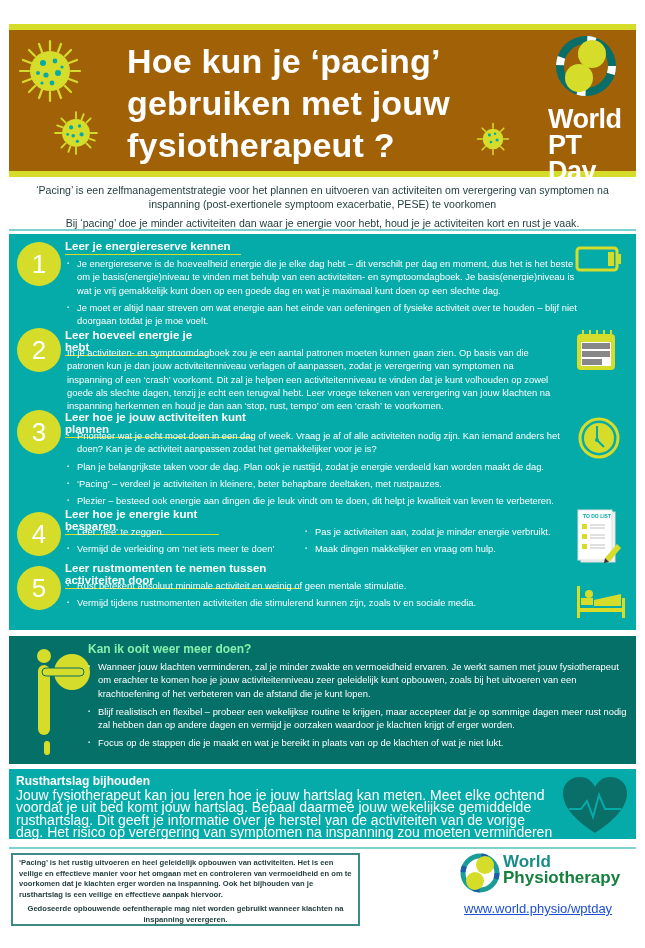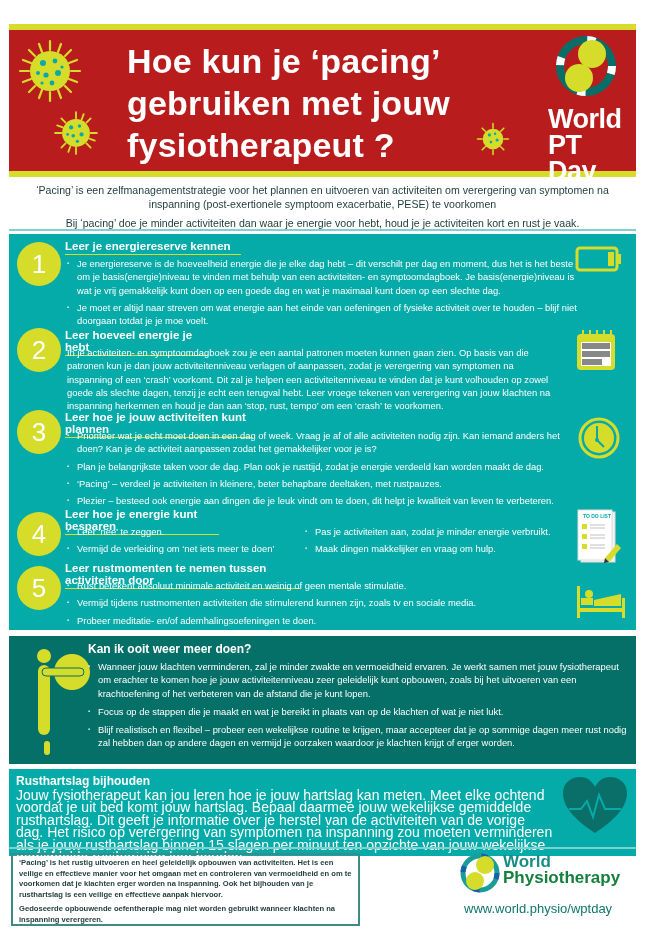--- a/index.html
+++ b/index.html
@@ -1,19 +1,19 @@
 <!DOCTYPE html>
 <html><head>
 <meta charset="utf-8">
 <style>
   * { margin:0; padding:0; box-sizing:border-box; }
   html, body { width:645px; height:948px; background:#ffffff; overflow:hidden; }
   body { font-family:"Liberation Sans", sans-serif; color:#1f3b3a; position:relative; }
 
-  .header { position:absolute; left:9px; top:24px; width:627px; height:153px; background:#b91c1c; border-top:6px solid #d6dc2a; border-bottom:6px solid #d6dc2a; }
+  .header { position:absolute; left:9px; top:24px; width:627px; height:153px; background:#a16207; border-top:6px solid #d6dc2a; border-bottom:6px solid #d6dc2a; }
   .title { position:absolute; left:118px; top:10px; width:400px; color:#fff; font-weight:bold; font-size:34px; line-height:42px; letter-spacing:0.2px; }
   .virus { position:absolute; }
   .logo-pt { position:absolute; right:8px; top:6px; width:80px; text-align:left; color:#fff; }
   .logo-pt .knot { width:60px; height:60px; margin-left:8px; }
   .logo-pt .w1 { font-weight:bold; font-size:27px; line-height:26px; margin-top:6px; letter-spacing:-0.5px; }
   .logo-pt .w2 { font-size:27px; line-height:26px; }
 
   .intro { position:absolute; left:12px; top:183px; width:621px; text-align:center; font-size:10.6px; line-height:14px; color:#1e3b39; }
   .intro p { margin-bottom:5px;text-align:center; }
   .rule { position:absolute; left:9px; top:229px; width:627px; height:2px; background:#7fd1cf; }
@@ -21,40 +21,40 @@
   .steps { position:absolute; left:9px; top:234px; width:627px; height:396px; background:#05aba9; }
   .step-num { position:absolute; width:44px; height:44px; border-radius:50%; background:#d6dc2a; color:#fff; font-size:26px; line-height:44px; text-align:center; }
   .step-title { position:absolute; color:#fff; font-weight:bold; font-size:11.5px; padding-bottom:2px; border-bottom:1.5px solid #d6dc2a; }
   .step-body { position:absolute; color:#fff; font-size:9.4px; line-height:13.3px; }
   .step-body ul { list-style:none; }
   .step-body li { position:relative; padding-left:10px; margin-bottom:4px; }
   .step-body li::before { content:"▪"; position:absolute; left:0; top:0; font-size:6px; color:#cfeeed; }
   .icon-abs { position:absolute; }
 
   .more { position:absolute; left:9px; top:636px; width:627px; height:128px; background:#057068; }
-  .more .h { position:absolute; left:79px; top:6px; color:#ffffff; font-weight:bold; font-size:12px; }
+  .more .h { position:absolute; left:79px; top:6px; color:#86efac; font-weight:bold; font-size:12px; }
   .more .b { position:absolute; left:79px; top:24px; width:540px; color:#fff; font-size:9.4px; line-height:13.3px; }
   .more li { list-style:none; position:relative; padding-left:10px; margin-bottom:5px; }
   .more li::before { content:"▪"; position:absolute; left:0; top:0; font-size:6px; color:#cfeeed; }
 
-  .hr { position:absolute; left:9px; top:769px; width:627px; height:87px; background:#05aba9; }
+  .hr { position:absolute; left:9px; top:769px; width:627px; height:70px; background:#05aba9; }
   .hr .h { position:absolute; left:7px; top:5px; color:#fff; font-weight:bold; font-size:12px; }
   .hr .b { position:absolute; left:7px; top:20px; width:540px; color:#fff; font-size:14px; line-height:12.4px; }
 
   .rule2 { position:absolute; left:9px; top:847px; width:627px; height:2px; background:#7fd1cf; }
 
   .note { position:absolute; left:11px; top:853px; width:349px; height:73px; border:2px solid #3d8a86; padding:3px 6px; font-size:7.6px; line-height:10.6px; color:#1e3b39; }
   .note p { margin-bottom:4px;font-weight:bold; }
-  .note .bold { font-weight:bold; }
+  .note .bold { font-weight:bold;text-align:center; }
 
   .wp { position:absolute; left:460px; top:851px; width:180px; height:70px; }
   .wp .knot { position:absolute; left:0; top:2px; width:40px; height:40px; }
   .wp .name { position:absolute; left:43px; top:3px; color:#1a8c88; font-weight:bold; font-size:17px; line-height:16px; }
   .wp .name span { color:#15803d;margin-top:46px; }
-  .wp .url { position:absolute; left:4px; top:50px; color:#0f766e; font-size:13px; }
+  .wp .url { position:absolute; left:4px; top:50px; color:#1d4ed8; font-size:13px;text-decoration:underline; }
 </style>
 </head>
 <body>
 
 <div class="header">
   <svg class="virus" style="left:8px;top:8px" width="66" height="66" viewBox="-33 -33 66 66">
     <g stroke="#d6dc2a" stroke-width="2.2" stroke-linecap="round">
       <line x1="0" y1="-21" x2="0" y2="-30"></line>
         <line x1="0" y1="21" x2="0" y2="30"></line>
       <line x1="-21" y1="0" x2="-30" y2="0"></line>
@@ -239,21 +239,20 @@
     <path d="M30 50 L42 36 L46 40 L34 54 Z" fill="#d6dc2a"></path>
     <path d="M30 50 L34 54 L29 55 Z" fill="#333"></path>
   </svg>
 
   <div class="step-num" style="left:8px;top:332px">5</div>
   <div class="step-title" style="left:56px;top:328px;width:235px">Leer rustmomenten te nemen tussen activiteiten door</div>
   <div class="step-body" style="left:58px;top:345px;width:500px">
     <ul>
       <li>Rust betekent absoluut minimale activiteit en weinig of geen mentale stimulatie.</li>
       <li>Vermijd tijdens rustmomenten activiteiten die stimulerend kunnen zijn, zoals tv en sociale media.</li>
-      <li>Probeer meditatie- en/of ademhalingsoefeningen te doen.</li>
     </ul>
   </div>
   <svg class="icon-abs" style="left:566px;top:346px" width="52" height="40" viewBox="0 0 52 40">
     <rect x="2" y="6" width="3" height="32" fill="#d6dc2a"></rect>
     <rect x="47" y="18" width="3" height="20" fill="#d6dc2a"></rect>
     <rect x="2" y="28" width="48" height="4" fill="#d6dc2a"></rect>
     <rect x="6" y="18" width="12" height="7" fill="#d6dc2a"></rect>
     <circle cx="14" cy="14" r="4" fill="#d6dc2a"></circle>
     <path d="M19 20 L46 14 L46 26 L19 26 Z" fill="#d6dc2a"></path>
   </svg>
@@ -263,22 +262,22 @@
   <svg style="position:absolute;left:23px;top:10px" width="60" height="112" viewBox="0 0 60 112">
     <circle cx="40" cy="26" r="18" fill="#d6dc2a"></circle>
     <circle cx="12" cy="10" r="7" fill="#d6dc2a"></circle>
     <rect x="6" y="19" width="12" height="70" rx="6" fill="#d6dc2a"></rect>
     <rect x="12" y="95" width="6" height="14" rx="3" fill="#d6dc2a"></rect>
     <rect x="10" y="22" width="42" height="8" rx="4" fill="#d6dc2a" stroke="#057068" stroke-width="1"></rect>
   </svg>
   <div class="h">Kan ik ooit weer meer doen?</div>
   <ul class="b">
     <li>Wanneer jouw klachten verminderen, zal je minder zwakte en vermoeidheid ervaren. Je werkt samen met jouw fysiotherapeut om erachter te komen hoe je jouw activiteitenniveau zeer geleidelijk kunt opbouwen, zoals bij het uitvoeren van een krachtoefening of het verbeteren van de afstand die je kunt lopen.</li>
+    <li>Blijf realistisch en flexibel – probeer een wekelijkse routine te krijgen, maar accepteer dat je op sommige dagen meer rust nodig zal hebben dan op andere dagen en vermijd je oorzaken waardoor je klachten krijgt of erger worden.</li>
     <li>Focus op de stappen die je maakt en wat je bereikt in plaats van op de klachten of wat je niet lukt.</li>
-    <li>Blijf realistisch en flexibel – probeer een wekelijkse routine te krijgen, maar accepteer dat je op sommige dagen meer rust nodig zal hebben dan op andere dagen en vermijd je oorzaken waardoor je klachten krijgt of erger worden.</li>
   </ul>
 </div>
 
 <div class="hr">
   <div class="h">Rusthartslag bijhouden</div>
   <div class="b">Jouw fysiotherapeut kan jou leren hoe je jouw hartslag kan meten. Meet elke ochtend voordat je uit bed komt jouw hartslag. Bepaal daarmee jouw wekelijkse gemiddelde rusthartslag. Dit geeft je informatie over je herstel van de activiteiten van de vorige dag. Het risico op verergering van symptomen na inspanning zou moeten verminderen als je jouw rusthartslag binnen 15 slagen per minuut ten opzichte van jouw wekelijkse gemiddelde rusthartslag kan houden.</div>
   <svg style="position:absolute;left:552px;top:6px" width="68" height="60" viewBox="0 0 68 60">
     <path d="M34 58 C10 42 2 30 2 18 C2 8 10 2 19 2 C26 2 31 6 34 12 C37 6 42 2 49 2 C58 2 66 8 66 18 C66 30 58 42 34 58 Z" fill="#0b6f69"></path>
     <polyline points="8,34 20,34 26,26 32,42 38,20 44,34 60,34" fill="none" stroke="#05aba9" stroke-width="2"></polyline>
   </svg>

